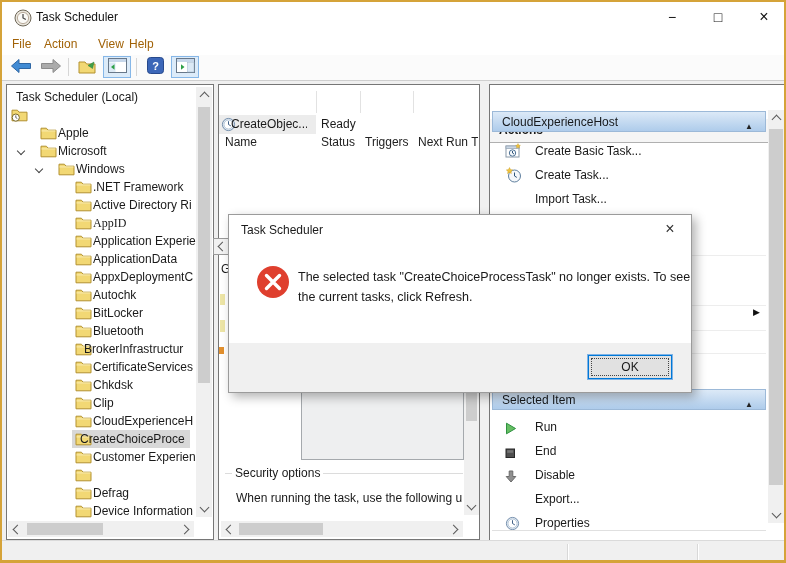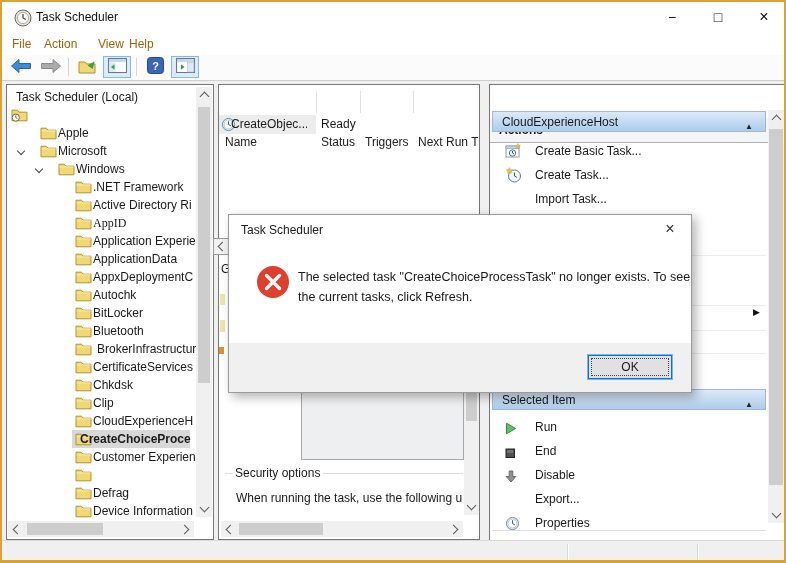--- a/index.html
+++ b/index.html
@@ -227,21 +227,21 @@
                 <path d="M1 2.2 H6.4 L8 4.2 H16 V12.8 H1 Z" fill="#F2D874" stroke="#B3912F"></path>
                 <path d="M1.5 4.9 H15.5" stroke="#F9EBAE" stroke-width="1.1"></path>
               </svg></span>
             <span class="lbl" style="left: 85px;">Bluetooth</span>
           </div>
           <div class="tree-row" style="top: 254px;">
             <span class="ticon" style="left: 67px;"><svg width="17" height="14" viewBox="0 0 17 14">
                 <path d="M1 2.2 H6.4 L8 4.2 H16 V12.8 H1 Z" fill="#F2D874" stroke="#B3912F"></path>
                 <path d="M1.5 4.9 H15.5" stroke="#F9EBAE" stroke-width="1.1"></path>
               </svg></span>
-            <span class="lbl" style="left: 89px;">BrokerInfrastructur</span>
+            <span class="lbl" style="left: 76px;">BrokerInfrastructur</span>
           </div>
           <div class="tree-row" style="top: 272px;">
             <span class="ticon" style="left: 67px;"><svg width="17" height="14" viewBox="0 0 17 14">
                 <path d="M1 2.2 H6.4 L8 4.2 H16 V12.8 H1 Z" fill="#F2D874" stroke="#B3912F"></path>
                 <path d="M1.5 4.9 H15.5" stroke="#F9EBAE" stroke-width="1.1"></path>
               </svg></span>
             <span class="lbl" style="left: 85px;">CertificateServices</span>
           </div>
           <div class="tree-row" style="top: 290px;">
             <span class="ticon" style="left: 67px;"><svg width="17" height="14" viewBox="0 0 17 14">
@@ -263,21 +263,21 @@
                 <path d="M1.5 4.9 H15.5" stroke="#F9EBAE" stroke-width="1.1"></path>
               </svg></span>
             <span class="lbl" style="left: 85px;">CloudExperienceH</span>
           </div>
           <div class="tree-row" style="top: 344px;">
             <div class="tree-sel" style="left: 64px; right: 6px;"></div>
             <span class="ticon" style="left: 67px;"><svg width="17" height="14" viewBox="0 0 17 14">
                 <path d="M1 2.2 H6.4 L8 4.2 H16 V12.8 H1 Z" fill="#F2D874" stroke="#B3912F"></path>
                 <path d="M1.5 4.9 H15.5" stroke="#F9EBAE" stroke-width="1.1"></path>
               </svg></span>
-            <span class="lbl" style="left: 72px; font-weight: bold;">CreateChoiceProce</span>
+            <span class="lbl" style="left: 72px;">CreateChoiceProce</span>
           </div>
           <div class="tree-row" style="top: 362px;">
             <span class="ticon" style="left: 67px;"><svg width="17" height="14" viewBox="0 0 17 14">
                 <path d="M1 2.2 H6.4 L8 4.2 H16 V12.8 H1 Z" fill="#F2D874" stroke="#B3912F"></path>
                 <path d="M1.5 4.9 H15.5" stroke="#F9EBAE" stroke-width="1.1"></path>
               </svg></span>
             <span class="lbl" style="left: 85px;">Customer Experien</span>
           </div>
           <div class="tree-row" style="top: 380px;">
             <span class="ticon" style="left: 67px;"><svg width="17" height="14" viewBox="0 0 17 14">

